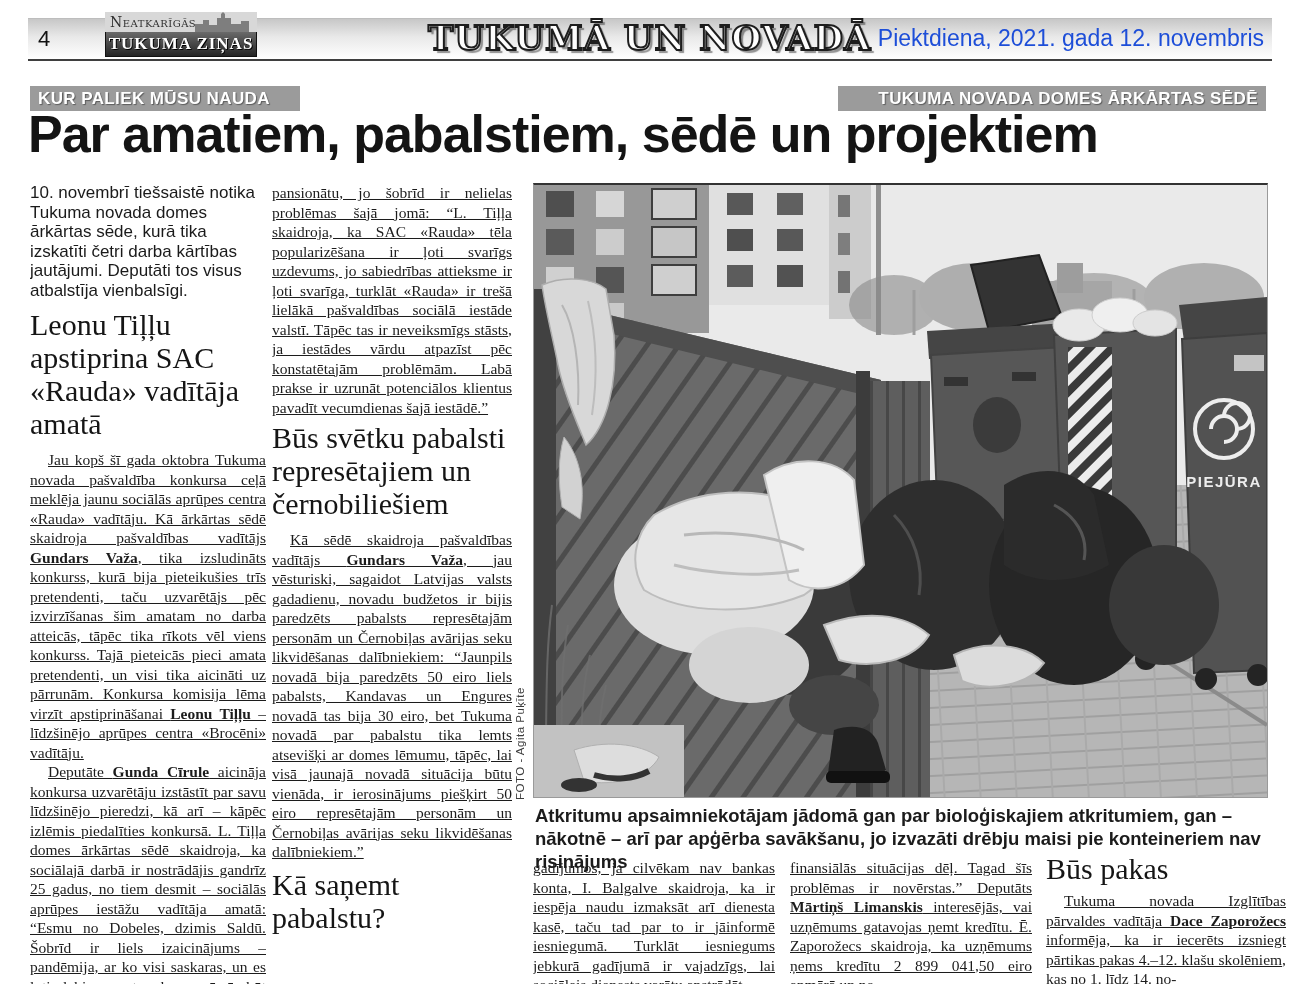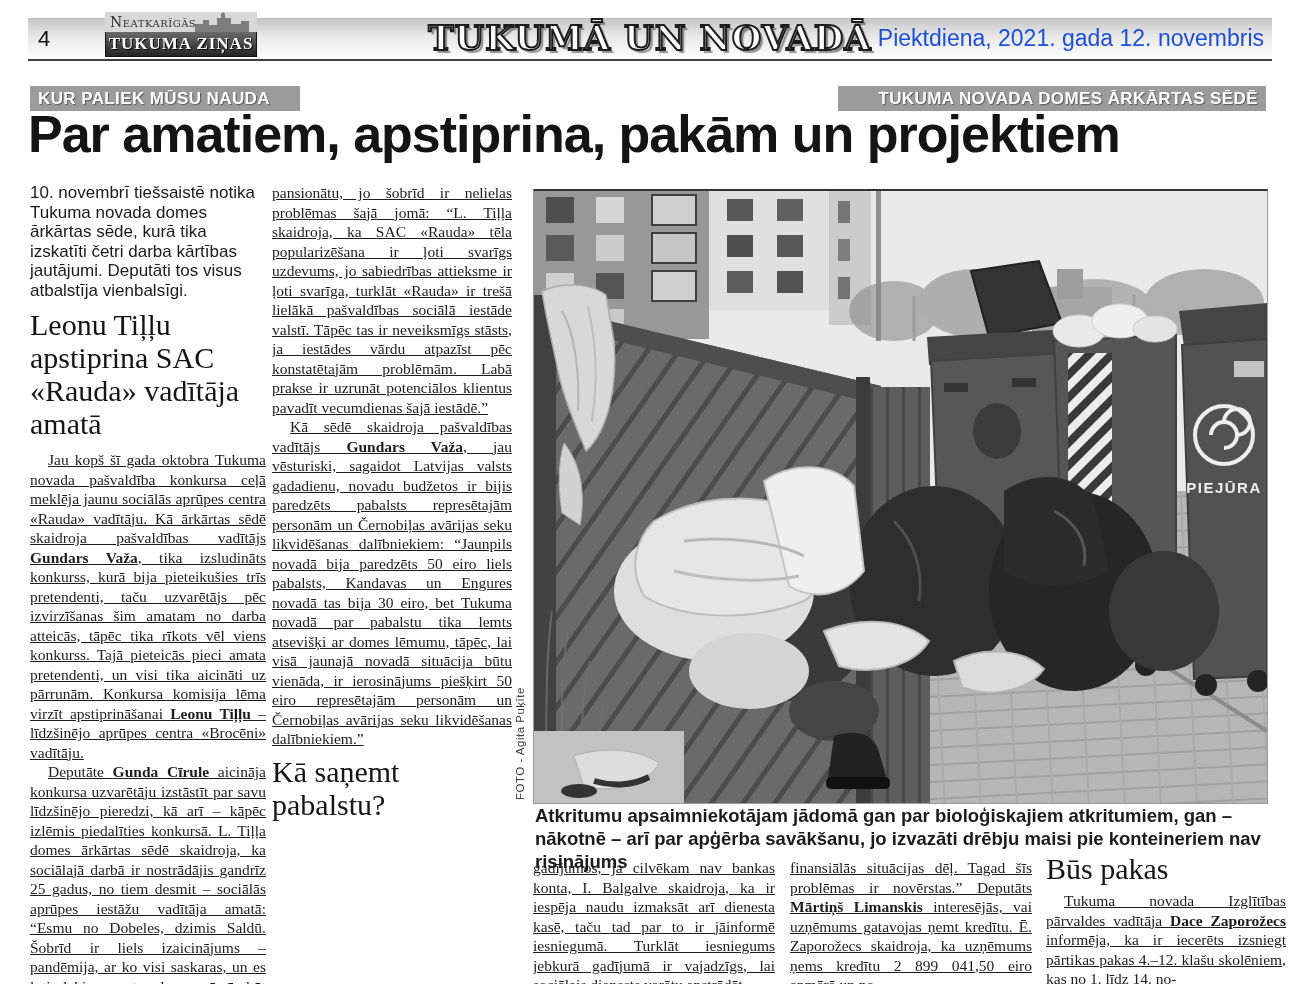--- a/index.html
+++ b/index.html
@@ -13,21 +13,21 @@
       font-size:22px;color:#111;}
   .paper-logo{position:absolute;left:105px;top:12px;width:152px;height:46px;}
   .paper-logo .logo-top{position:relative;height:20px;background:#d8d8d8;
       font-family:"DejaVu Serif",serif;font-variant:small-caps;font-weight:normal;font-size:14px;
       color:#2e2e2e;line-height:20px;padding-left:5px;letter-spacing:.5px;overflow:hidden;}
   .paper-logo .logo-bottom{height:24px;background:linear-gradient(180deg,#6a6a6a,#242424);
       color:#fff;font-family:"Liberation Serif",serif;font-weight:bold;font-size:17px;
       line-height:24px;text-align:center;letter-spacing:1px;border:1px solid #111;border-top:none;
       text-shadow:1px 1px 0 #000;}
   .logo-skyline{position:absolute;right:2px;top:0;height:20px;opacity:.85;}
-  .masthead{position:absolute;left:428px;top:18px;width:444px;text-align:center;
+  .masthead{position:absolute;left:428px;top:18px;width:444px;
       font-family:"DejaVu Serif",serif;font-weight:bold;font-size:34px;line-height:40px;
       text-transform:uppercase;letter-spacing:1px;color:#fdfdfd;
       -webkit-text-stroke:2px #1d1d1d;text-shadow:3px 3px 1px rgba(60,60,60,.55);}
   .edition-date{position:absolute;right:36px;top:25px;width:420px;text-align:right;
       font-family:"Liberation Sans",sans-serif;font-size:23px;color:#1d4ed8;}
   
   .banner{position:absolute;top:86px;height:25px;background:#9b9b9b;color:#ffffff;
       font-family:"Liberation Sans",sans-serif;font-weight:bold;font-size:17px;line-height:25px;
       letter-spacing:.4px;text-shadow:1px 1px 1px #5c5c5c;}
   .banner-left{left:30px;width:262px;padding-left:8px;}
@@ -42,21 +42,21 @@
   .col-2{left:272px;width:240px;}
   .intro{font-family:"Liberation Sans",sans-serif;font-size:17px;line-height:19.5px;
       color:#1a1a1a;margin:0 0 8px 0;}
   .subhead{font-family:"Liberation Serif",serif;font-weight:normal;font-size:30px;
       line-height:33px;color:#151515;margin:4px 0 10px 0;}
   .subhead-clipped{margin-top:6px;margin-bottom:0;}
   .body-par{font-size:15.5px;line-height:19.5px;text-align:justify;text-indent:18px;margin:0;text-decoration:underline;}
   .noindent{text-indent:0;}
   .b{font-weight:bold;}
   
-  .photo{position:absolute;left:533px;top:189px;width:733px;height:612px;
+  .photo{position:absolute;left:533px;top:183px;width:733px;height:612px;
       border-top:2px solid #333;border-left:1px solid #9a9a9a;border-right:1px solid #9a9a9a;
       border-bottom:1px solid #9a9a9a;background:#e9e9e9;}
   .photo svg{display:block;}
   .photo-credit{position:absolute;left:514px;top:800px;width:118px;
       transform:rotate(-90deg);transform-origin:0 0;
       font-family:"Liberation Sans",sans-serif;font-size:11.5px;color:#3c3c3c;letter-spacing:.5px;}
   .caption{position:absolute;left:535px;top:804px;width:745px;
       font-family:"Liberation Sans",sans-serif;font-weight:bold;font-size:18.5px;
       line-height:23px;color:#1b1b1b;}
   
@@ -83,31 +83,32 @@
     </div>
     <div class="logo-bottom">TUKUMA ZIŅAS</div>
   </div>
 
   <div class="masthead">Tukumā un novadā</div>
   <div class="edition-date">Piektdiena, 2021. gada 12. novembris</div>
 
   <div class="banner banner-left">KUR PALIEK MŪSU NAUDA</div>
   <div class="banner banner-right">TUKUMA NOVADA DOMES ĀRKĀRTAS SĒDĒ</div>
 
-  <div class="headline">Par amatiem, apstiprina, pakām un projektiem</div>
+  <div class="headline">Par amatiem, pabalstiem, sēdē un projektiem</div>
 
   <div class="col col-1">
     <p class="intro">10. novembrī tiešsaistē notika Tukuma novada domes ārkārtas sēde, kurā tika izskatīti četri darba kārtības jautājumi. Deputāti tos visus atbalstīja vienbalsīgi.</p>
     <h2 class="subhead">Leonu Tiļļu apstiprina SAC «Rauda» vadītāja amatā</h2>
     <p class="body-par"><span>Jau kopš šī gada oktobra Tukuma novada pašvaldība konkursa ceļā meklēja jaunu sociālās aprūpes centra «Rauda» vadītāju. Kā ārkārtas sēdē skaidroja pašvaldības vadītājs </span><span class="b">Gundars Važa</span><span>, tika izsludināts konkurss, kurā bija pieteikušies trīs pretendenti, taču uzvarētājs pēc izvirzīšanas šim amatam no darba atteicās, tāpēc tika rīkots vēl viens konkurss. Tajā pieteicās pieci amata pretendenti, un visi tika aicināti uz pārrunām. Konkursa komisija lēma virzīt apstiprināšanai </span><span class="b">Leonu Tiļļu</span><span> – līdzšinējo aprūpes centra «Brocēni» vadītāju.</span></p>
     <p class="body-par"><span>Deputāte </span><span class="b">Gunda Cīrule</span><span> aicināja konkursa uzvarētāju izstāstīt par savu līdzšinējo pieredzi, kā arī – kāpēc izlēmis piedalīties konkursā. L. Tiļļa domes ārkārtas sēdē skaidroja, ka sociālajā darbā ir nostrādājis gandrīz 25 gadus, no tiem desmit – sociālās aprūpes iestāžu vadītāja amatā: “Esmu no Dobeles, dzimis Saldū. Šobrīd ir liels izaicinājums – pandēmija, ar ko visi saskaras, un es ļoti labi saprotu, ko nozīmē būt iestādes</span></p>
   </div>
 
   <div class="col col-2">
     <p class="body-par noindent"><span>pansionātu, jo šobrīd ir nelielas problēmas šajā jomā: “L. Tiļļa skaidroja, ka SAC «Rauda» tēla popularizēšana ir ļoti svarīgs uzdevums, jo sabiedrības attieksme ir ļoti svarīga, turklāt «Rauda» ir trešā lielākā pašvaldības sociālā iestāde valstī. Tāpēc tas ir neveiksmīgs stāsts, ja iestādes vārdu atpazīst pēc konstatētajām problēmām. Labā prakse ir uzrunāt potenciālos klientus pavadīt vecumdienas šajā iestādē.”</span></p>
+    <h2 class="subhead">Būs svētku pabalsti represētajiem un černobiliešiem</h2>
     <p class="body-par"><span>Kā sēdē skaidroja pašvaldības vadītājs </span><span class="b">Gundars Važa</span><span>, jau vēsturiski, sagaidot Latvijas valsts gadadienu, novadu budžetos ir bijis paredzēts pabalsts represētajām personām un Černobiļas avārijas seku likvidēšanas dalībniekiem: “Jaunpils novadā bija paredzēts 50 eiro liels pabalsts, Kandavas un Engures novadā tas bija 30 eiro, bet Tukuma novadā par pabalstu tika lemts atsevišķi ar domes lēmumu, tāpēc, lai visā jaunajā novadā situācija būtu vienāda, ir ierosinājums piešķirt 50 eiro represētajām personām un Černobiļas avārijas seku likvidēšanas dalībniekiem.”</span></p>
     <h2 class="subhead subhead-clipped">Kā saņemt pabalstu?</h2>
   </div>
 
   <div class="photo">
     <svg width="733" height="612" viewBox="0 0 733 612">
       <defs>
         <pattern id="planks" width="26" height="26" patternUnits="userSpaceOnUse" patternTransform="rotate(35)">
           <rect width="26" height="26" fill="#6a6a6a"></rect>
           <rect width="5" height="26" fill="#4c4c4c"></rect>

